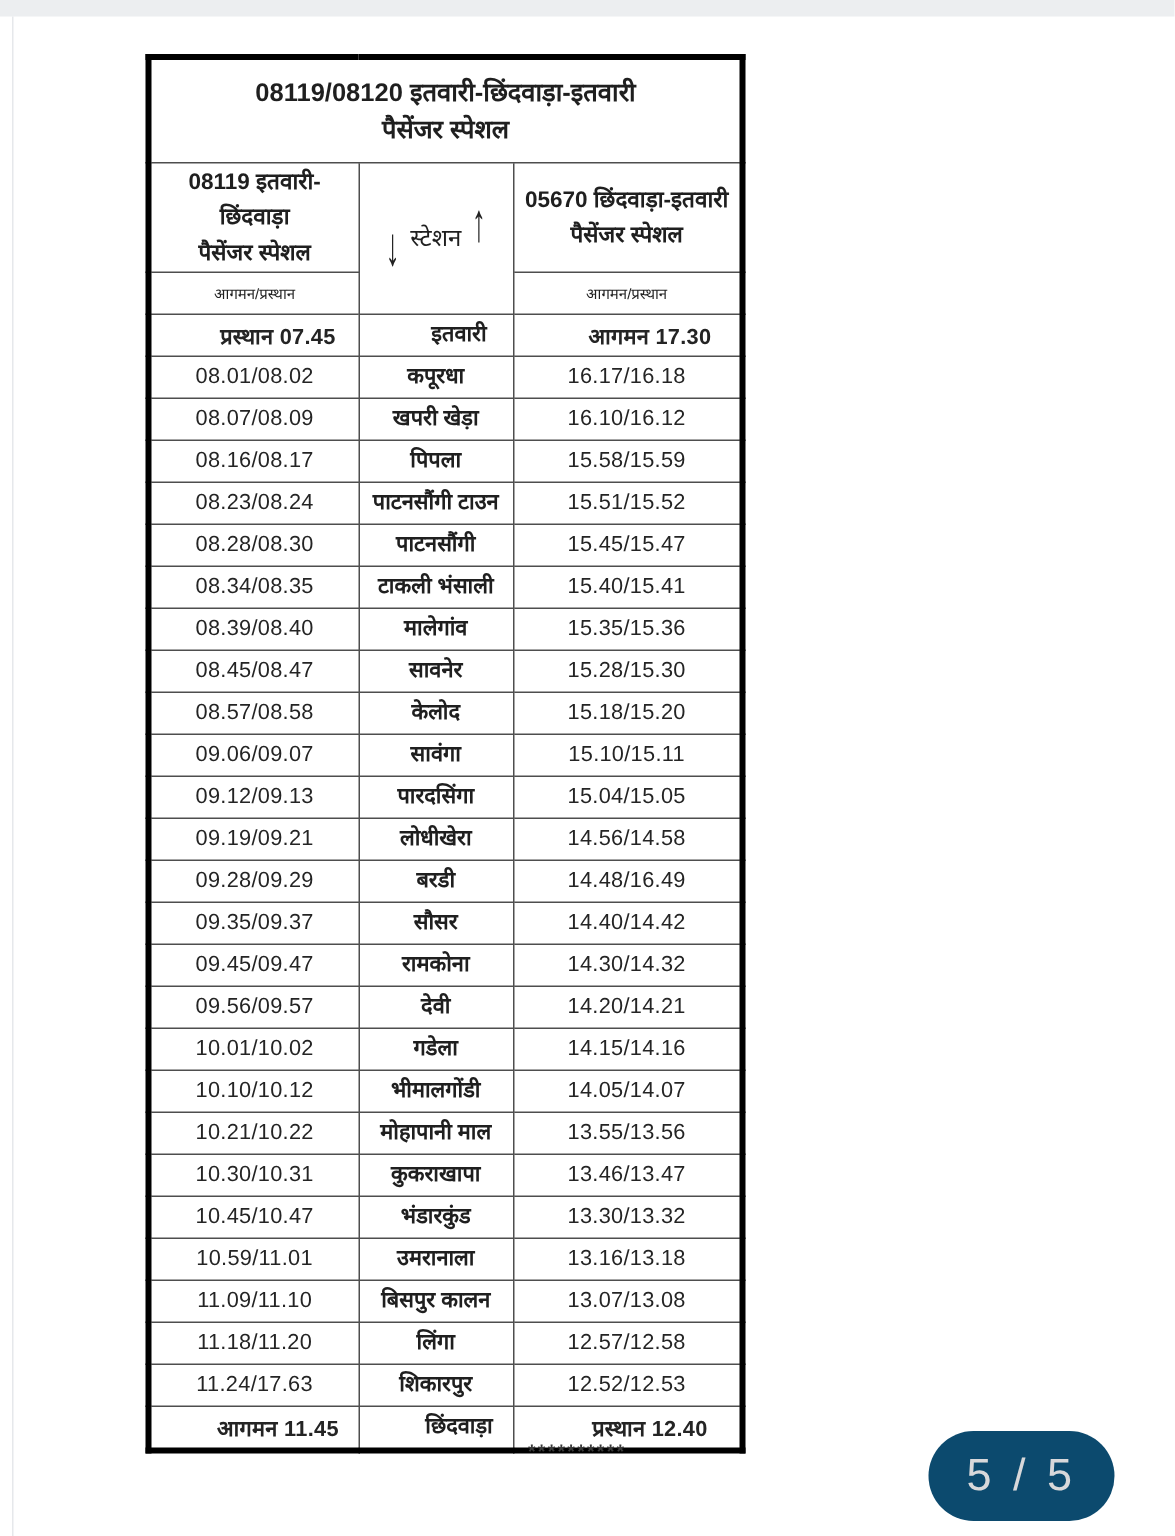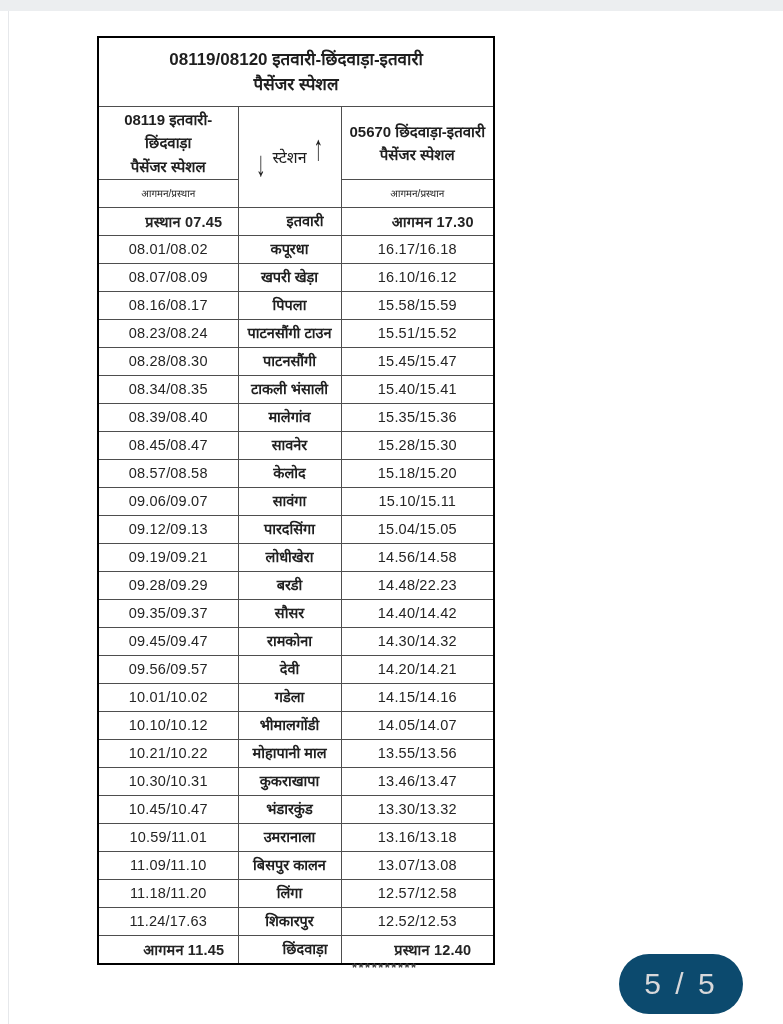--- a/index.html
+++ b/index.html
@@ -7,21 +7,21 @@
     width:783px;height:1024px;position:relative;overflow:hidden;
     background:#ffffff;
     font-family:"Liberation Sans", sans-serif;
   }
   .top-strip{position:absolute;top:0;left:0;right:0;height:11px;background:#eceef0;}
   .page-left-line{position:absolute;top:11px;left:8px;width:1px;height:1013px;background:#e6e8eb;}
 
   table.tt{
     position:absolute;left:97px;top:36px;width:396px;
     border-collapse:collapse;table-layout:fixed;
-    border:2px solid #000000;
+    border:4px solid #000000;
     background:#fff;
   }
   table.tt td{
     border:1.5px solid #4e4e4e;
     text-align:center;vertical-align:middle;
     color:#1f1f1f;padding:1px 2px;
   }
   col.c1{width:140px;} col.c2{width:103px;} col.c3{width:153px;}
 
   td.title-cell{height:66px;font-weight:700;font-size:17px;line-height:1.5;padding-bottom:8px;}
@@ -147,21 +147,21 @@
         <td class="col-time">15.04/15.05</td>
       </tr>
       <tr class="data">
         <td class="col-time">09.19/09.21</td>
         <td class="col-station">लोधीखेरा</td>
         <td class="col-time">14.56/14.58</td>
       </tr>
       <tr class="data">
         <td class="col-time">09.28/09.29</td>
         <td class="col-station">बरडी</td>
-        <td class="col-time">14.48/22.23</td>
+        <td class="col-time">14.48/16.49</td>
       </tr>
       <tr class="data">
         <td class="col-time">09.35/09.37</td>
         <td class="col-station">सौसर</td>
         <td class="col-time">14.40/14.42</td>
       </tr>
       <tr class="data">
         <td class="col-time">09.45/09.47</td>
         <td class="col-station">रामकोना</td>
         <td class="col-time">14.30/14.32</td>

